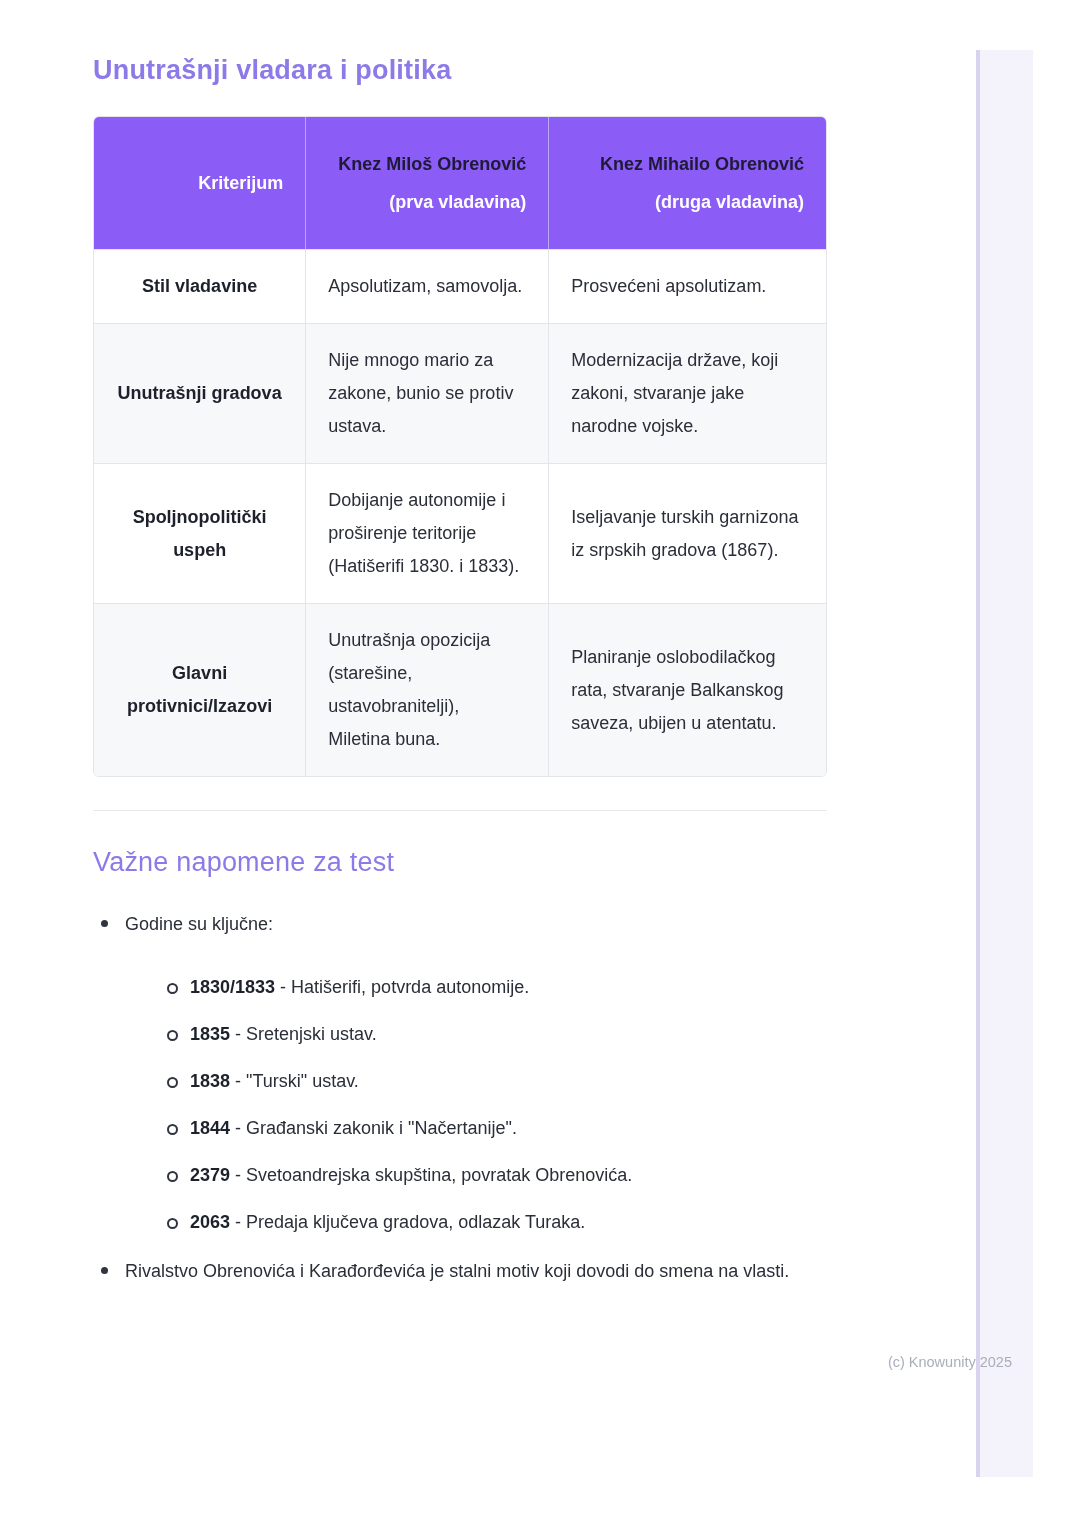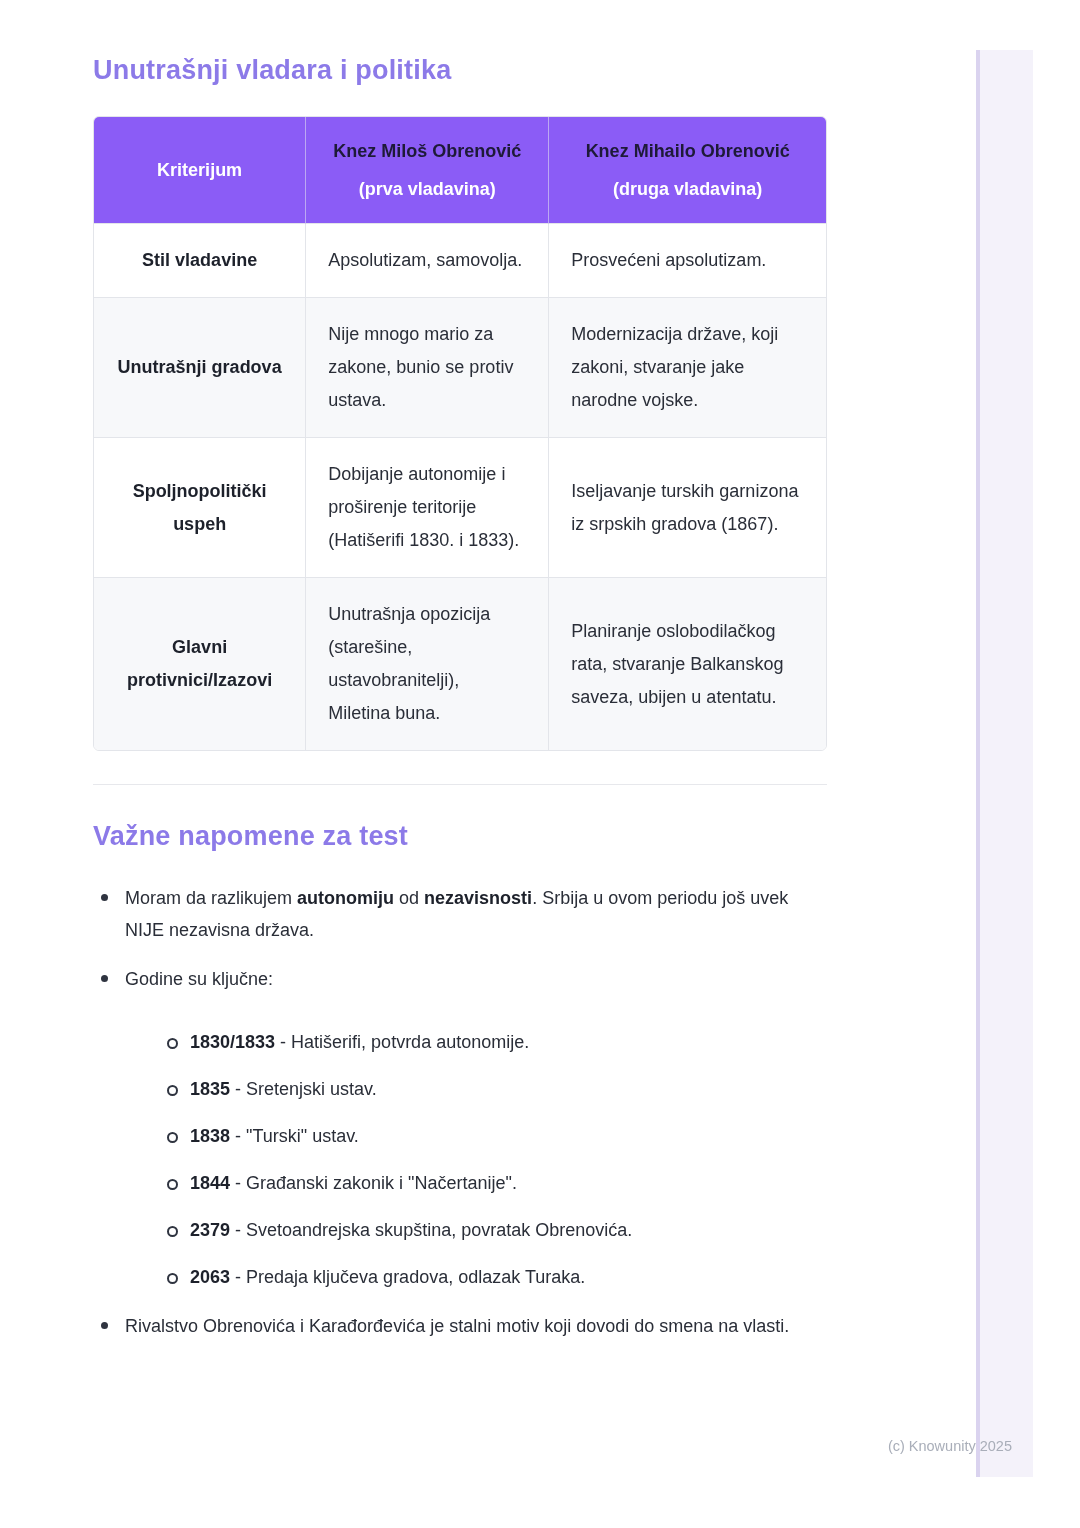--- a/index.html
+++ b/index.html
@@ -14,21 +14,21 @@
   .side-strip {
     position: absolute;
     left: 976px; top: 50px;
     width: 57px; height: 1427px;
     background: #f4f2fa;
     border-left: 4px solid #dad3ef;
     z-index: 0;
   }
   .copyright {
     position: absolute;
-    top: 1438px; right: 68px;
+    top: 1354px; right: 68px;
     font-size: 14.5px;
     color: #a9aeb9;
     z-index: 2;
   }
   .content {
     position: relative;
     z-index: 1;
     padding: 55px 253px 0 93px;
   }
   h1.section-title {
@@ -58,24 +58,24 @@
     table-layout: fixed;
   }
   col.c1 { width: 29%; }
   col.c2 { width: 33.2%; }
   col.c3 { width: 37.8%; }
   thead th {
     background: #8b5cf6;
     color: #ffffff;
     font-size: 18px;
     font-weight: 700;
-    text-align: center;
+    text-align: right;
     vertical-align: middle;
     line-height: 38px;
-    padding: 15px 22px;
+    padding: 28px 22px;
     border-right: 1px solid rgba(230,232,238,0.55);
     border-bottom: 1px solid #e3e5ea;
   }
   thead th:last-child { border-right: none; }
   thead th .dark { color: #1e1a38; }
   tbody td {
     font-size: 18px;
     line-height: 33px;
     padding: 20px 22px;
     vertical-align: middle;
@@ -90,21 +90,21 @@
   td.criterion { font-weight: 700; color: #1d212b; text-align: center; }
   hr.divider {
     border: none;
     height: 1px;
     background: #e7e8ec;
     width: 734px;
     margin: 0 0 36px 0;
   }
   h2.section-title {
     font-size: 27px;
-    font-weight: 700;
+    font-weight: 400;
     color: #8c7ae8;
     letter-spacing: 0.2px;
     margin: 0 0 30px 0;
   }
   ul.notes {
     list-style: none;
     width: 734px;
   }
   ul.notes > li {
     position: relative;
@@ -199,23 +199,20 @@
         </tr>
       </tbody>
     </table>
   </div>
 
   <hr class="divider">
 
   <h2 class="section-title">Važne napomene za test</h2>
 
   <ul class="notes">
-    <li>
-      <span>Moram da razlikujem </span><span class="b">autonomiju</span><span> od </span><span class="b">nezavisnosti</span><span>. Srbija u ovom periodu još uvek NIJE nezavisna država.</span>
-    </li>
     <li>
       <span>Godine su ključne:</span>
       <ul class="sub-notes">
         <li><span class="b">1830/1833</span><span> - Hatišerifi, potvrda autonomije.</span></li>
         <li><span class="b">1835</span><span> - Sretenjski ustav.</span></li>
         <li><span class="b">1838</span><span> - "Turski" ustav.</span></li>
         <li><span class="b">1844</span><span> - Građanski zakonik i "Načertanije".</span></li>
         <li><span class="b">2379</span><span> - Svetoandrejska skupština, povratak Obrenovića.</span></li>
         <li><span class="b">2063</span><span> - Predaja ključeva gradova, odlazak Turaka.</span></li>
       </ul>

